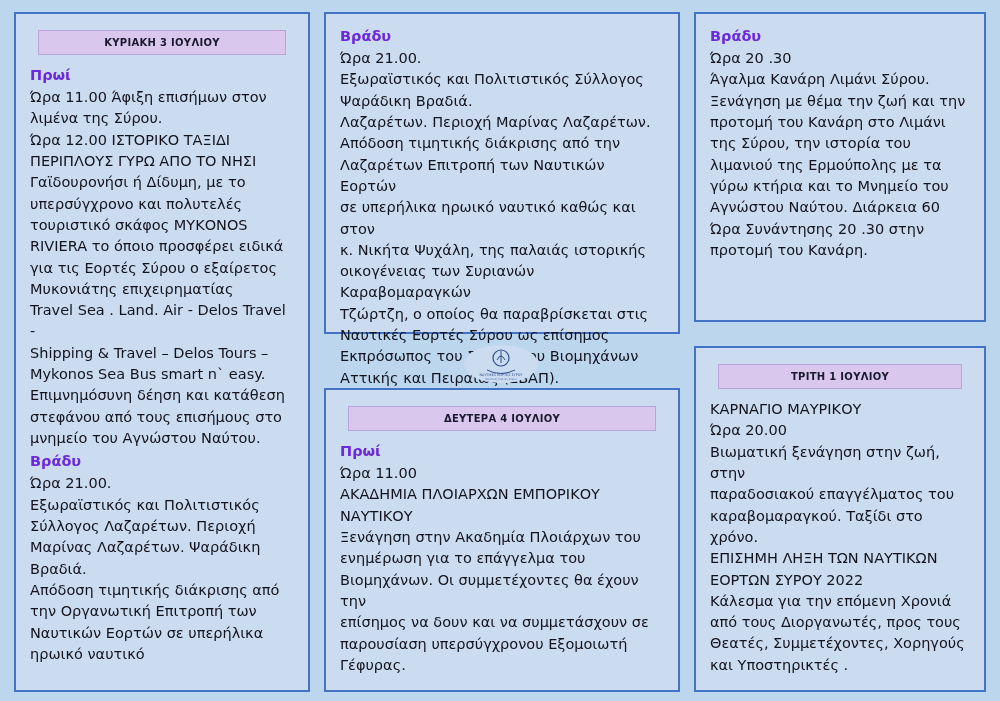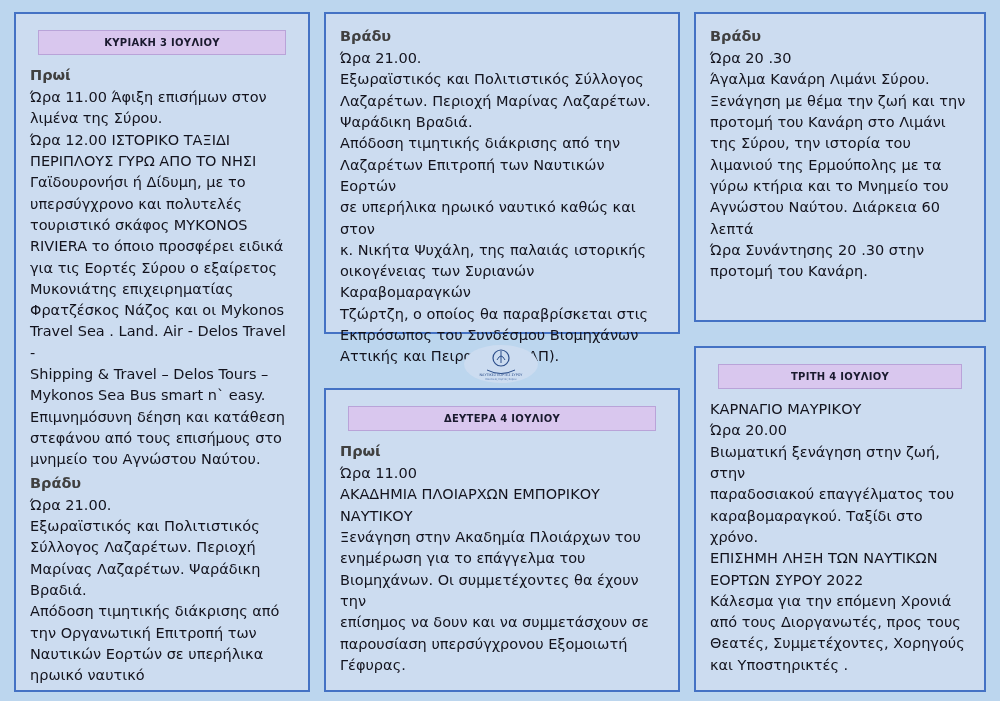--- a/index.html
+++ b/index.html
@@ -39,21 +39,21 @@
     font-weight: bold;
     font-size: 10px;
     color: #1a1a2e;
     padding: 6px 4px;
     margin: 6px 8px 10px 8px;
     letter-spacing: 0.3px;
   }
   .sec-head {
     font-weight: bold;
     font-size: 14.5px;
-    color: #404040;
+    color: #6d28d9;
     margin: 2px 0 1px 0;
     line-height: 1.45;
   }
   .ln {
     font-size: 14.5px;
     color: #13131d;
     line-height: 1.47;
   }
   
   #col1 {
@@ -114,21 +114,20 @@
       <div class="ln">Ώρα 11.00 Άφιξη επισήμων στον</div>
       <div class="ln">λιμένα της Σύρου.</div>
       <div class="ln">Ώρα 12.00 ΙΣΤΟΡΙΚΟ ΤΑΞΙΔΙ</div>
       <div class="ln">ΠΕΡΙΠΛΟΥΣ  ΓΥΡΩ ΑΠΟ ΤΟ ΝΗΣΙ</div>
       <div class="ln">Γαϊδουρονήσι ή Δίδυμη, με το</div>
       <div class="ln">υπερσύγχρονο και πολυτελές</div>
       <div class="ln">τουριστικό σκάφος ΜΥΚΟΝΟS</div>
       <div class="ln">RIVIERA το όποιο προσφέρει ειδικά</div>
       <div class="ln">για τις Εορτές Σύρου ο εξαίρετος</div>
       <div class="ln">Μυκονιάτης επιχειρηματίας</div>
-      <div class="ln">Φρατζέσκος Νάζος και οι Mykonos</div>
       <div class="ln">Travel Sea . Land. Air - Delos Travel -</div>
       <div class="ln">Shipping &amp; Travel – Delos Tours –</div>
       <div class="ln">Mykonos Sea Bus smart n` easy.</div>
       <div class="ln">Επιμνημόσυνη δέηση και κατάθεση</div>
       <div class="ln">στεφάνου από τους επισήμους στο</div>
       <div class="ln">μνημείο του Αγνώστου Ναύτου.</div>
     </div>
     <div class="sec-head">Βράδυ</div>
     <div>
       <div class="ln">Ώρα 21.00.</div>
@@ -141,28 +140,29 @@
       <div class="ln">Ναυτικών Εορτών σε υπερήλικα</div>
       <div class="ln">ηρωικό ναυτικό</div>
     </div>
   </div>
 
   <div class="panel-plain" id="col2a">
     <div class="sec-head">Βράδυ</div>
     <div>
       <div class="ln">Ώρα 21.00.</div>
       <div class="ln">Εξωραϊστικός και Πολιτιστικός Σύλλογος</div>
+      <div class="ln">Ψαράδικη Βραδιά.</div>
       <div class="ln">Λαζαρέτων. Περιοχή Μαρίνας Λαζαρέτων.</div>
-      <div class="ln">Ψαράδικη Βραδιά.</div>
       <div class="ln">Απόδοση τιμητικής διάκρισης από την</div>
       <div class="ln">Λαζαρέτων Επιτροπή των Ναυτικών Εορτών</div>
       <div class="ln">σε υπερήλικα ηρωικό ναυτικό καθώς και  στον</div>
       <div class="ln">κ. Νικήτα Ψυχάλη, της παλαιάς ιστορικής</div>
       <div class="ln">οικογένειας των Συριανών Καραβομαραγκών</div>
       <div class="ln">Τζώρτζη, ο οποίος θα παραβρίσκεται στις</div>
+      <div class="ln">Ναυτικές Εορτές Σύρου ως  επίσημος</div>
       <div class="ln">Εκπρόσωπος του Συνδέσμου Βιομηχάνων</div>
       <div class="ln">Αττικής και Πειραιώς (ΣΒΑΠ).</div>
     </div>
   </div>
 
   <div class="logo">
     <svg width="76" height="40" viewBox="0 0 76 40">
       <ellipse cx="38" cy="20" rx="37" ry="19" fill="#ccdcf0" stroke="none"></ellipse>
       <circle cx="38" cy="14" r="8" fill="none" stroke="#2d4f8b" stroke-width="1.2"></circle>
       <path d="M34 16 q4 -8 8 0" fill="none" stroke="#2d4f8b" stroke-width="1"></path>
@@ -193,28 +193,27 @@
     <div class="sec-head">Βράδυ</div>
     <div>
       <div class="ln">Ώρα 20 .30</div>
       <div class="ln">Άγαλμα Κανάρη Λιμάνι Σύρου.</div>
       <div class="ln">Ξενάγηση με θέμα την ζωή και την</div>
       <div class="ln">προτομή του Κανάρη στο Λιμάνι</div>
       <div class="ln">της Σύρου, την ιστορία του</div>
       <div class="ln">λιμανιού της Ερμούπολης με τα</div>
       <div class="ln">γύρω κτήρια και το Μνημείο του</div>
       <div class="ln">Αγνώστου Ναύτου.  Διάρκεια 60</div>
-      <div class="ln">λεπτά</div>
       <div class="ln">Ώρα Συνάντησης 20 .30 στην</div>
       <div class="ln">προτομή του Κανάρη.</div>
     </div>
   </div>
 
   <div class="panel" id="col3b">
-    <div class="title-band">ΤΡΙΤΗ 4 ΙΟΥΛΙΟΥ</div>
+    <div class="title-band">ΤΡΙΤΗ 1 ΙΟΥΛΙΟΥ</div>
     <div>
       <div class="ln">ΚΑΡΝΑΓΙΟ ΜΑΥΡΙΚΟΥ</div>
       <div class="ln">Ώρα  20.00</div>
       <div class="ln">Βιωματική ξενάγηση στην ζωή, στην</div>
       <div class="ln">παραδοσιακού επαγγέλματος του</div>
       <div class="ln">καραβομαραγκού. Ταξίδι στο χρόνο.</div>
       <div class="ln">ΕΠΙΣΗΜΗ ΛΗΞΗ ΤΩΝ  ΝΑΥΤΙΚΩΝ</div>
       <div class="ln">ΕΟΡΤΩΝ ΣΥΡΟΥ 2022</div>
       <div class="ln">Κάλεσμα για την επόμενη Χρονιά</div>
       <div class="ln">από τους Διοργανωτές, προς τους</div>

